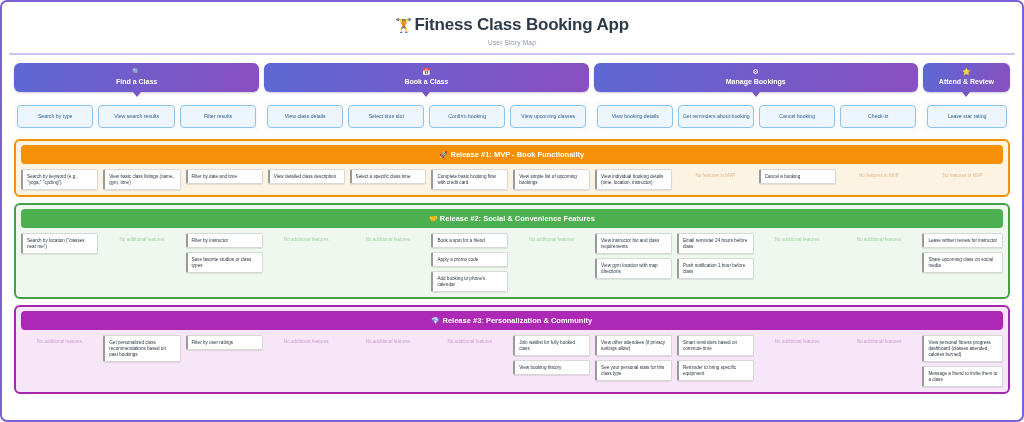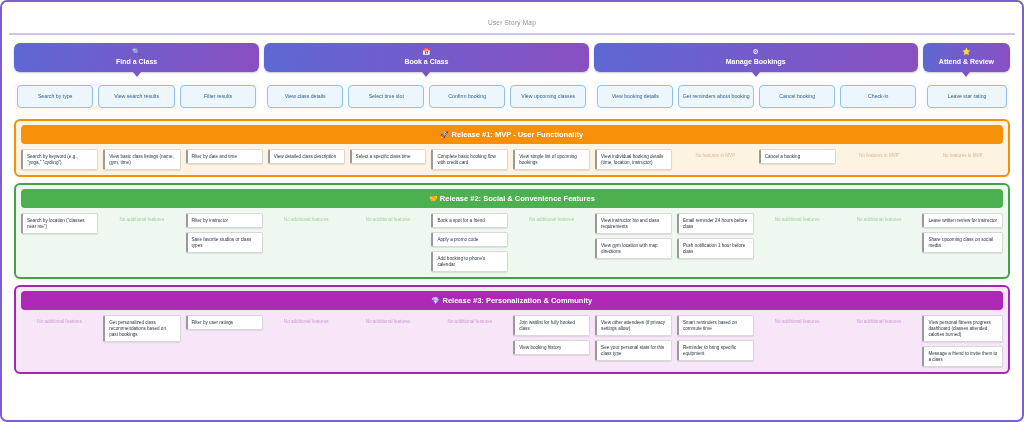--- a/index.html
+++ b/index.html
@@ -188,20 +188,23 @@
   .rel-3 { border-color: #a527ad; background: #f6e6f7; }
   .rel-3 .release-bar { background: #ad28b5; }
   .rel-3 .story-empty { color: #cfa1d3; }
 </style>
 </head>
 <body>
 
 <div class="page">
 
   <div class="header">
+    <h1>
+      <span class="title-icon">🏋</span><span>Fitness Class Booking App</span>
+    </h1>
     <div class="subtitle">User Story Map</div>
   </div>
 
   <div class="activities">
       <div class="activity act-w3">
         <span class="act-icon">🔍</span>
         <span class="act-label">Find a Class</span>
       </div>
       <div class="activity act-w4">
         <span class="act-icon">📅</span>
@@ -235,21 +238,21 @@
         <div class="task">Cancel booking</div>
         <div class="task">Check-in</div>
       </div>
       <div class="task-group tg1">
         <div class="task">Leave star rating</div>
       </div>
     </div>
 
   <div class="releases">
       <div class="release rel-1">
-        <div class="release-bar"><span class="rel-icon">🚀</span><span>Release #1: MVP - User Functionality</span></div>
+        <div class="release-bar"><span class="rel-icon">🚀</span><span>Release #1: MVP - Book Functionality</span></div>
         <div class="release-cols">
           <div class="rel-group rg3">
             <div class="rel-col">
               <div class="story">Search by keyword (e.g., "yoga," "cycling")</div>
             </div>
             <div class="rel-col">
               <div class="story">View basic class listings (name, gym, time)</div>
             </div>
             <div class="rel-col">
               <div class="story">Filter by date and time</div>

